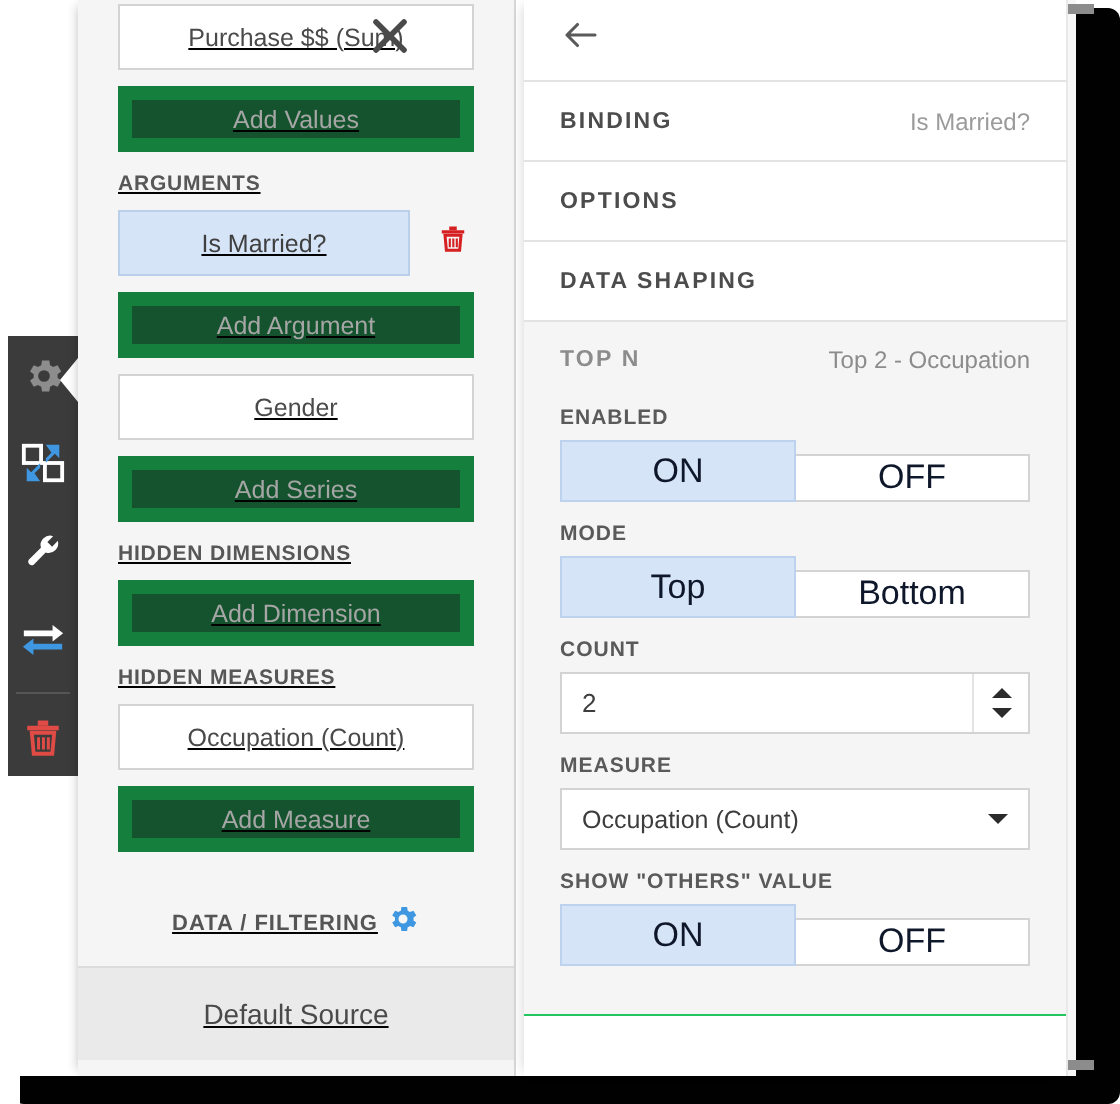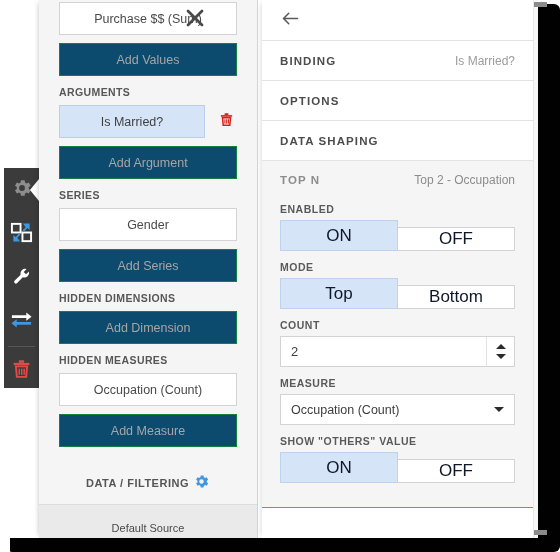--- a/index.html
+++ b/index.html
@@ -66,36 +66,37 @@
 
   
   .left-panel {
     position: absolute;
     left: 39px; top: 0px;
     width: 219px; height: 538px;
     background: #f5f5f5;
     border-right: 1px solid #d7d7d7;
     box-shadow: -3px 0 5px -3px rgba(0,0,0,0.25);
     overflow: hidden;
+    text-decoration: underline;
   }
   .lp-inner { padding: 0 20px; }
 
   .field-btn {
     height: 33px;
     border: 1px solid #d3d3d3;
     background: #ffffff;
     display: flex; align-items: center; justify-content: center;
     font-size: 12.5px;
     color: #4a4a4a;
     margin-bottom: 8px;
     cursor: pointer;
   }
   .field-btn.ghost {
-    background: #0c4a6e;
-    border: 1px solid #15803d;
+    background: #14532d;
+    border: 7px solid #15803d;
     color: #a6a6a6;
   }
   .field-btn.selected {
     background: #d6e4f7;
     border: 1px solid #b9cfea;
     color: #3f3f3f;
   }
   .field-row {
     display: flex; align-items: center;
     margin-bottom: 8px;
@@ -134,21 +135,21 @@
     letter-spacing: 0.5px; color: #555;
   }
   .lp-divider {
     height: 1px; background: #dcdcdc;
     margin: 5px 0 0 0;
   }
   .default-source {
     height: 46px;
     background: #eaeaea;
     display: flex; align-items: center; justify-content: center;
-    font-size: 11px; color: #4a4a4a;
+    font-size: 14px; color: #4a4a4a;
     cursor: pointer;
   }
 
   
   .right-panel {
     position: absolute;
     left: 262px; top: 0px;
     width: 271px; height: 538px;
     background: #ffffff;
     box-shadow: -3px 0 6px -3px rgba(0,0,0,0.18);
@@ -368,21 +369,20 @@
               <rect x="8.6" y="11.6" width="1.7" height="7" fill="#d61f21"></rect>
               <rect x="11.4" y="11.6" width="1.7" height="7" fill="#d61f21"></rect>
               <rect x="14.2" y="11.6" width="1.7" height="7" fill="#d61f21"></rect>
             </svg>
           </span>
         </div>
       </div>
 
       <div class="field-btn ghost">Add Argument</div>
 
-      <div class="sec-label">SERIES</div>
 
       <div class="field-btn">Gender</div>
 
       <div class="field-btn ghost">Add Series</div>
 
       <div class="sec-label">HIDDEN DIMENSIONS</div>
 
       <div class="field-btn ghost">Add Dimension</div>
 
       <div class="sec-label">HIDDEN MEASURES</div>

